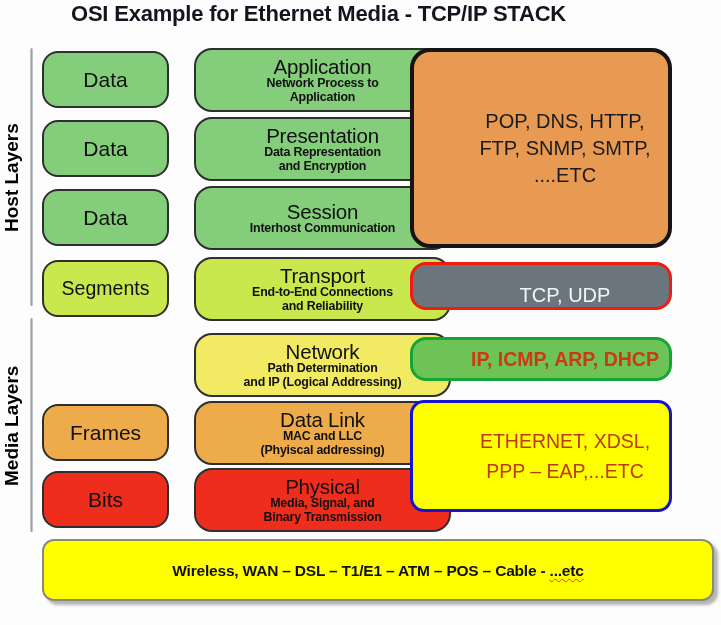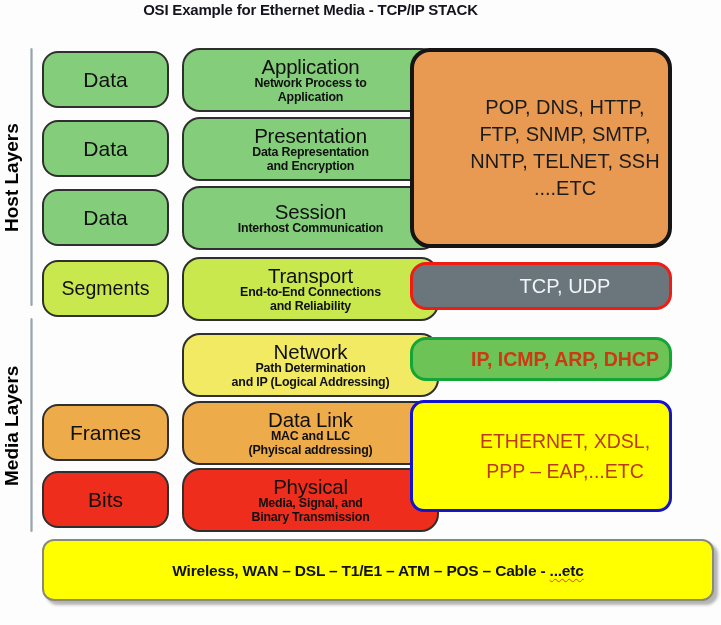--- a/index.html
+++ b/index.html
@@ -18,24 +18,24 @@
     position: relative;
     width: 721px;
     height: 625px;
     background: #fdfdfd;
   }
 
   
   .title {
     position: absolute;
     top: 1px;
-    left: 7px;
+    left: 15px;
     width: 607px;
     text-align: center;
-    font-size: 15px;
+    font-size: 22px;
     font-weight: bold;
     color: #14141e;
     letter-spacing: -0.2px;
     white-space: nowrap;
   }
 
   
   .group-label {
     position: absolute;
     font-weight: bold;
@@ -84,21 +84,21 @@
   .pdu {
     left: 0;
     width: 127px;
     top: 3px;
     height: 57px;
     font-size: 21px;
     border-radius: 16px;
   }
 
   .layer {
-    left: 140px;
+    left: 152px;
     width: 257px;
     top: 0;
     height: 64px;
     padding: 2px 4px;
     border-radius: 18px;
   }
 
   .layer .lname {
     font-size: 20.5px;
     line-height: 21px;
@@ -149,20 +149,21 @@
     font-weight: normal;
   }
   #proto-transport {
     top: 262px;
     height: 48px;
     background: #6b757c;
     border: 3px solid #f01c14;
     font-size: 20px;
     color: #f2f5f7;
     font-weight: normal;
+    align-items: flex-end;
   }
   #proto-network {
     top: 337px;
     height: 44px;
     background: #6ec356;
     border: 3px solid #12a637;
     font-size: 19.5px;
     color: #cc3a13;
     font-weight: bold;
   }
@@ -290,21 +291,20 @@
       <div class="lname">Physical</div>
       <div class="ldesc">Media, Signal, and</div>
       <div class="ldesc">Binary Transmission</div>
     </div>
   </div>
 
   <div class="proto" id="proto-app">
     <div>
       <div>POP, DNS, HTTP,</div>
       <div>FTP, SNMP, SMTP,</div>
-      <div>NNTP, TELNET, SSH</div>
       <div>....ETC</div>
     </div>
   </div>
 
   <div class="proto" id="proto-transport">
     <div>TCP, UDP</div>
   </div>
 
   <div class="proto" id="proto-network">
     <div>IP, ICMP, ARP, DHCP</div>

